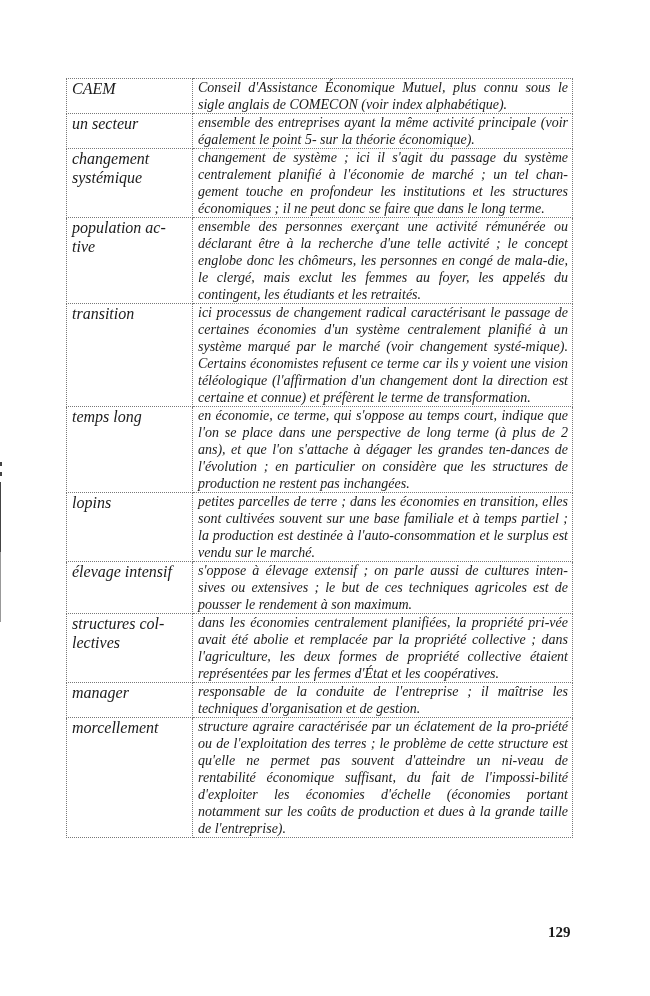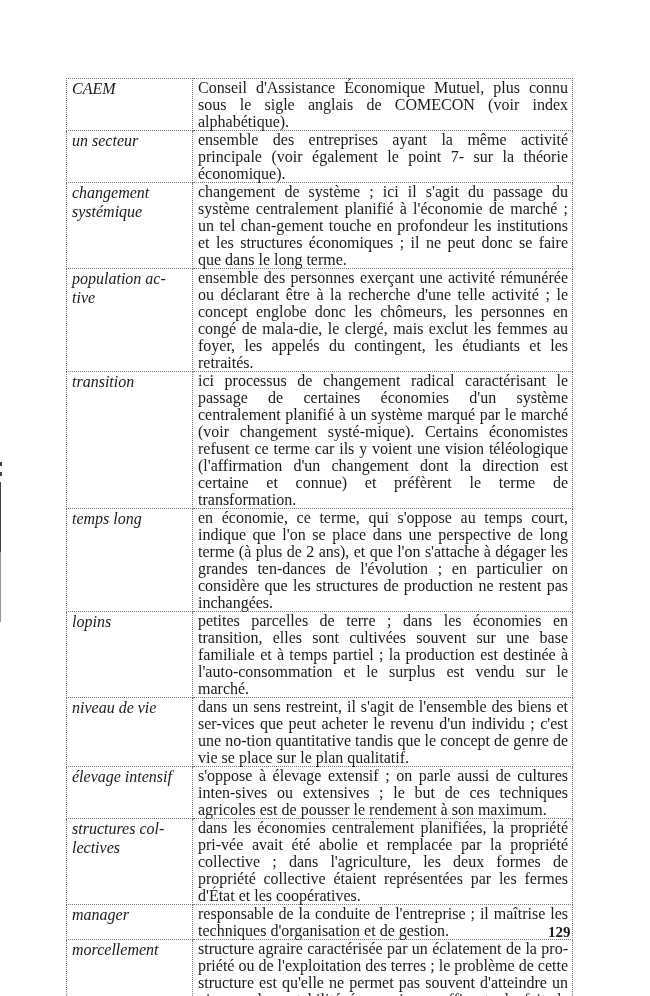--- a/index.html
+++ b/index.html
@@ -7,21 +7,21 @@
     width: 650px; height: 996px; background: #ffffff; position: relative; overflow: hidden;
     font-family: "Liberation Serif", "DejaVu Serif", serif; color: #1a1a1a;
   }
   .glossary {
     position: absolute; left: 66px; top: 78px; width: 507px;
     border-collapse: collapse; table-layout: fixed;
     border: 1px dotted #777;
   }
   .glossary td {
     border: 1px dotted #777; vertical-align: top; padding: 0 4px 0 5px;
-    font-size: 16px; line-height: 17px;
+    font-size: 14px; line-height: 17px; font-style: italic;
   }
   .glossary td.term {
     width: 116px; font-style: italic; font-size: 16px; line-height: 19px; padding-top: 0;
   }
   .glossary td.def { text-align: justify; hyphens: manual; }
   .page-number {
     position: absolute; left: 548px; top: 912px; font-size: 15px; font-weight: bold; margin-top: 12px;
   }
   .scan-mark { position: absolute; left: 0; width: 2px; background: #444; }
 </style>
@@ -29,45 +29,41 @@
 <body>
 
 <table class="glossary">
   <tbody>
     <tr>
       <td class="term">CAEM</td>
       <td class="def">Conseil d'Assistance Économique Mutuel, plus connu sous le sigle anglais de COMECON (voir index alphabétique).</td>
     </tr>
     <tr>
       <td class="term">un secteur</td>
-      <td class="def">ensemble des entreprises ayant la même activité principale (voir également le point 7- sur la théorie économique).</td>
+      <td class="def">ensemble des entreprises ayant la même activité principale (voir également le point 5- sur la théorie économique).</td>
     </tr>
     <tr>
       <td class="term">changement systémique</td>
       <td class="def">changement de système ; ici il s'agit du passage du système centralement planifié à l'économie de marché ; un tel chan-gement touche en profondeur les institutions et les structures économiques ; il ne peut donc se faire que dans le long terme.</td>
     </tr>
     <tr>
       <td class="term">population ac-tive</td>
       <td class="def">ensemble des personnes exerçant une activité rémunérée ou déclarant être à la recherche d'une telle activité ; le concept englobe donc les chômeurs, les personnes en congé de mala-die, le clergé, mais exclut les femmes au foyer, les appelés du contingent, les étudiants et les retraités.</td>
     </tr>
     <tr>
       <td class="term">transition</td>
       <td class="def">ici processus de changement radical caractérisant le passage de certaines économies d'un système centralement planifié à un système marqué par le marché (voir changement systé-mique). Certains économistes refusent ce terme car ils y voient une vision téléologique (l'affirmation d'un changement dont la direction est certaine et connue) et préfèrent le terme de transformation.</td>
     </tr>
     <tr>
       <td class="term">temps long</td>
       <td class="def">en économie, ce terme, qui s'oppose au temps court, indique que l'on se place dans une perspective de long terme (à plus de 2 ans), et que l'on s'attache à dégager les grandes ten-dances de l'évolution ; en particulier on considère que les structures de production ne restent pas inchangées.</td>
     </tr>
     <tr>
       <td class="term">lopins</td>
       <td class="def">petites parcelles de terre ; dans les économies en transition, elles sont cultivées souvent sur une base familiale et à temps partiel ; la production est destinée à l'auto-consommation et le surplus est vendu sur le marché.</td>
-    </tr>
-    <tr>
-      <td class="term">niveau de vie</td>
-      <td class="def">dans un sens restreint, il s'agit de l'ensemble des biens et ser-vices que peut acheter le revenu d'un individu ; c'est une no-tion quantitative tandis que le concept de genre de vie se place sur le plan qualitatif.</td>
     </tr>
     <tr>
       <td class="term">élevage intensif</td>
       <td class="def">s'oppose à élevage extensif ; on parle aussi de cultures inten-sives ou extensives ; le but de ces techniques agricoles est de pousser le rendement à son maximum.</td>
     </tr>
     <tr>
       <td class="term">structures col-lectives</td>
       <td class="def">dans les économies centralement planifiées, la propriété pri-vée avait été abolie et remplacée par la propriété collective ; dans l'agriculture, les deux formes de propriété collective étaient représentées par les fermes d'État et les coopératives.</td>
     </tr>
     <tr>

